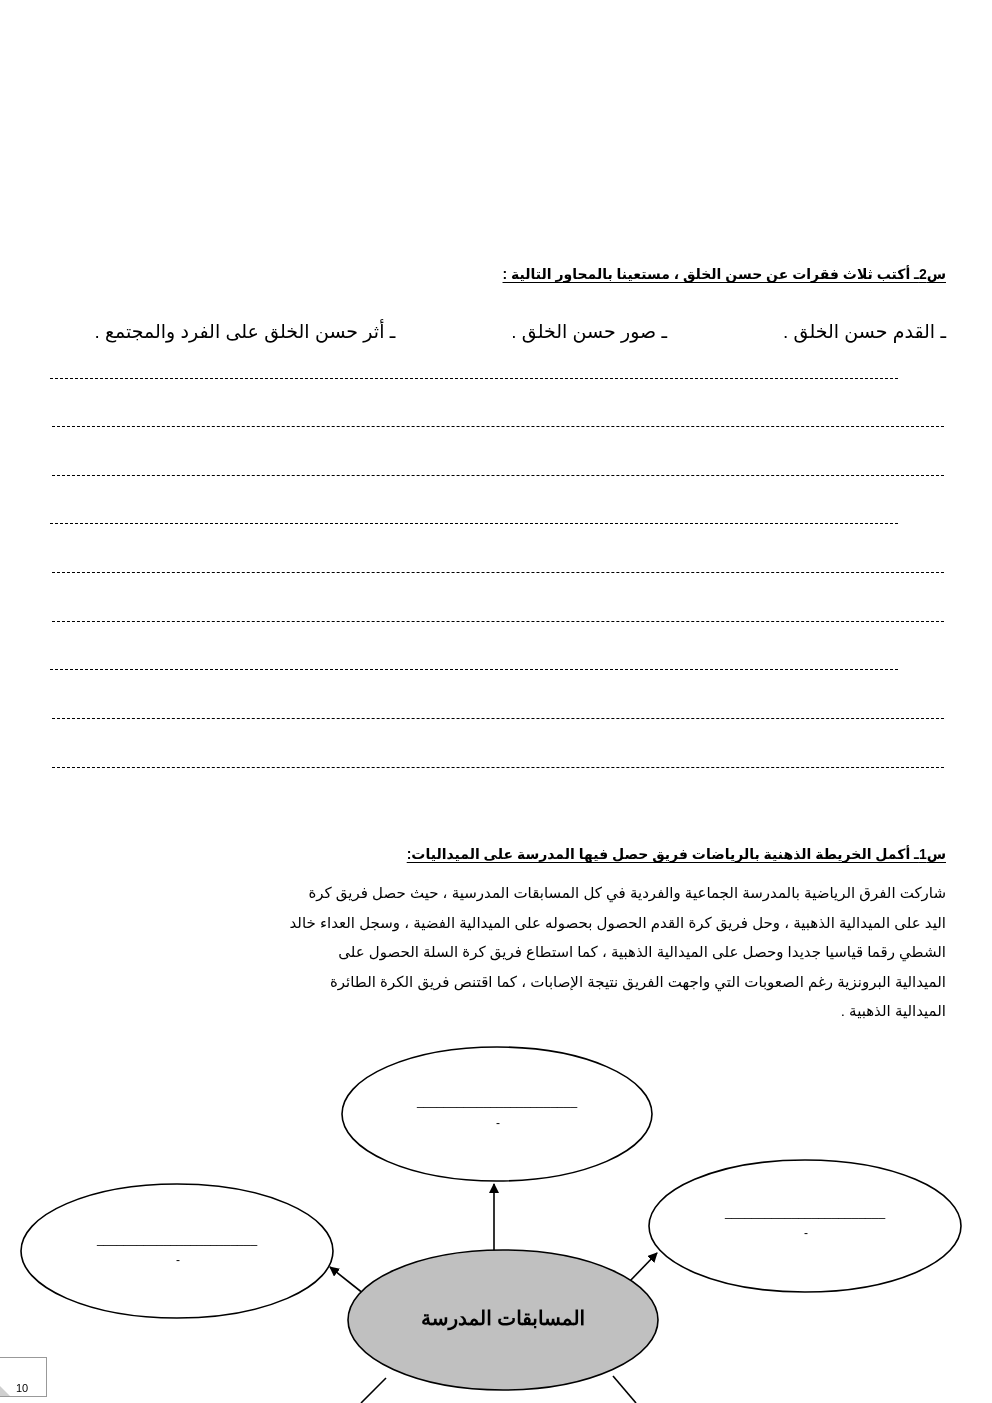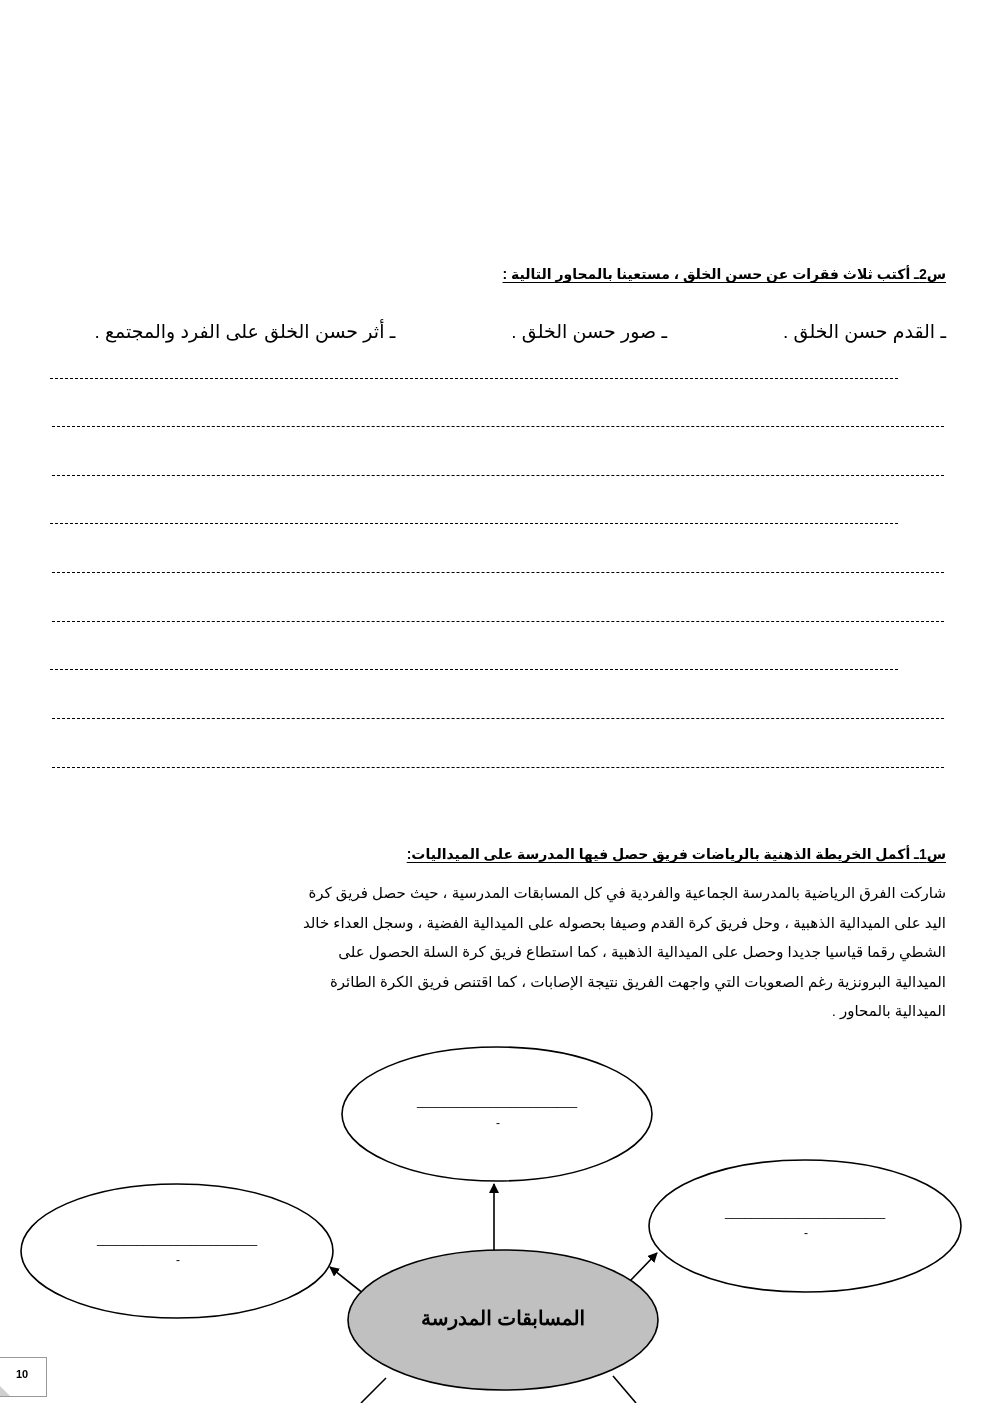--- a/index.html
+++ b/index.html
@@ -10,21 +10,21 @@
   #q1-title { right: 46px; top: 846px; }
   .axes { position: absolute; right: 46px; top: 320px; width: 830px; font-size: 19px; display: flex; flex-direction: row; white-space: nowrap; }
   .axes span { margin-left: 116px; }
   .axes span:last-child { margin-left: 0; }
   .line { position: absolute; height: 0; border-top: 1.3px dashed #000; }
   .para { position: absolute; right: 46px; top: 878px; width: 900px; font-size: 15px; line-height: 29.5px; text-align: justify; text-align-last: right; }
   .para p { margin: 0; }
   svg.map { position: absolute; left: 0; top: 1040px; }
   .node-label { font-family: "Liberation Sans", sans-serif; }
   .page-num { position: absolute; left: -2px; top: 1357px; width: 48px; height: 38px; border: 1px solid #999; border-left: none; background: #fff; }
-  .page-num span { position: absolute; left: 18px; top: 10px; font-size: 11px; font-weight: bold; }
+  .page-num span { position: absolute; left: 18px; top: 24px; font-size: 11px; font-weight: normal; }
   .page-num .fold { position: absolute; left: 0; bottom: 0; width: 0; height: 0; border-left: 12px solid #cfcfcf; border-top: 12px solid transparent; }
 </style>
 </head>
 <body>
 
 <div id="q2-title" class="q-title rtl">س2ـ أكتب ثلاث فقرات عن حسن الخلق ، مستعينا بالمحاور التالية :</div>
 
 <div class="axes rtl">
   <span>ـ القدم حسن الخلق .</span>
   <span>ـ صور حسن الخلق .</span>
@@ -40,24 +40,24 @@
   <div class="line" style="left:52px; top:621px; width:892px;"></div>
   <div class="line" style="left:50px; top:669px; width:848px;"></div>
   <div class="line" style="left:52px; top:718px; width:892px;"></div>
   <div class="line" style="left:52px; top:767px; width:892px;"></div>
 </div>
 
 <div id="q1-title" class="q-title rtl">س1ـ أكمل الخريطة الذهنية بالرياضات فريق حصل فيها المدرسة على الميداليات:</div>
 
 <div class="para rtl">
   <p>شاركت الفرق الرياضية بالمدرسة الجماعية والفردية في كل المسابقات المدرسية ، حيث حصل فريق كرة</p>
-  <p>اليد على الميدالية الذهبية ، وحل فريق كرة القدم وصيفا بحصوله على الميدالية الفضية ، وسجل العداء خالد</p>
+  <p>اليد على الميدالية الذهبية ، وحل فريق كرة القدم الحصول بحصوله على الميدالية الفضية ، وسجل العداء خالد</p>
   <p>الشطي رقما قياسيا جديدا وحصل على الميدالية الذهبية ، كما استطاع فريق كرة السلة الحصول على</p>
   <p>الميدالية البرونزية رغم الصعوبات التي واجهت الفريق نتيجة الإصابات ، كما اقتنص فريق الكرة الطائرة</p>
-  <p>الميدالية بالمحاور .</p>
+  <p>الميدالية الذهبية .</p>
 </div>
 
 <svg class="map" width="992" height="363" viewBox="0 1040 992 363">
   <defs>
     <marker id="arrow" markerWidth="10" markerHeight="10" refX="9" refY="5" orient="auto" markerUnits="userSpaceOnUse">
       <path d="M0,0 L10,5 L0,10 z" fill="#000"></path>
     </marker>
   </defs>
 
   <line x1="494" y1="1256" x2="494" y2="1184" stroke="#000" stroke-width="1.6" marker-end="url(#arrow)"></line>

